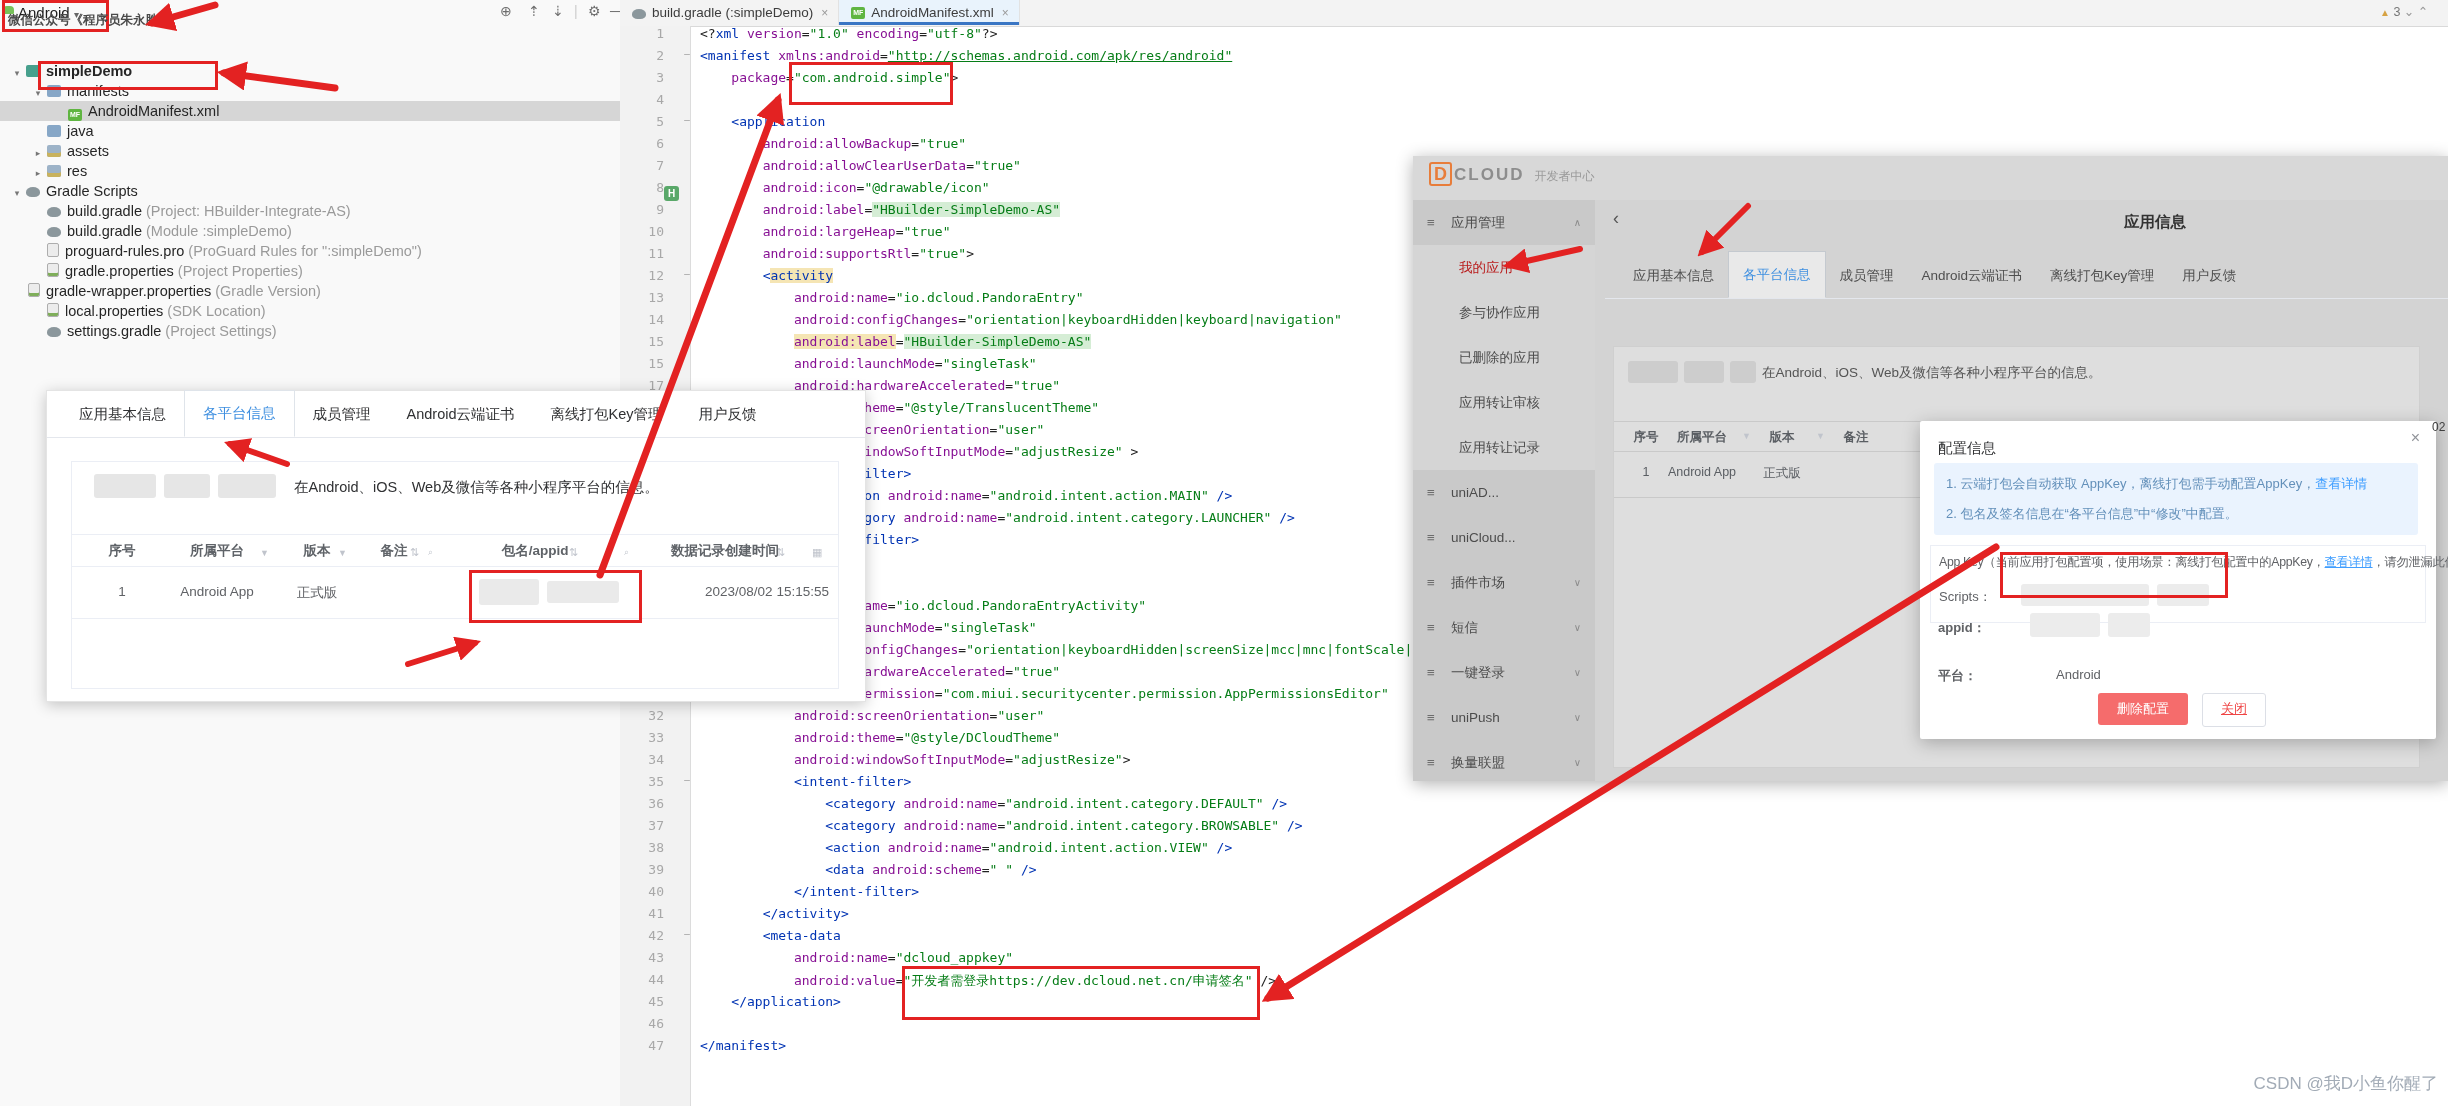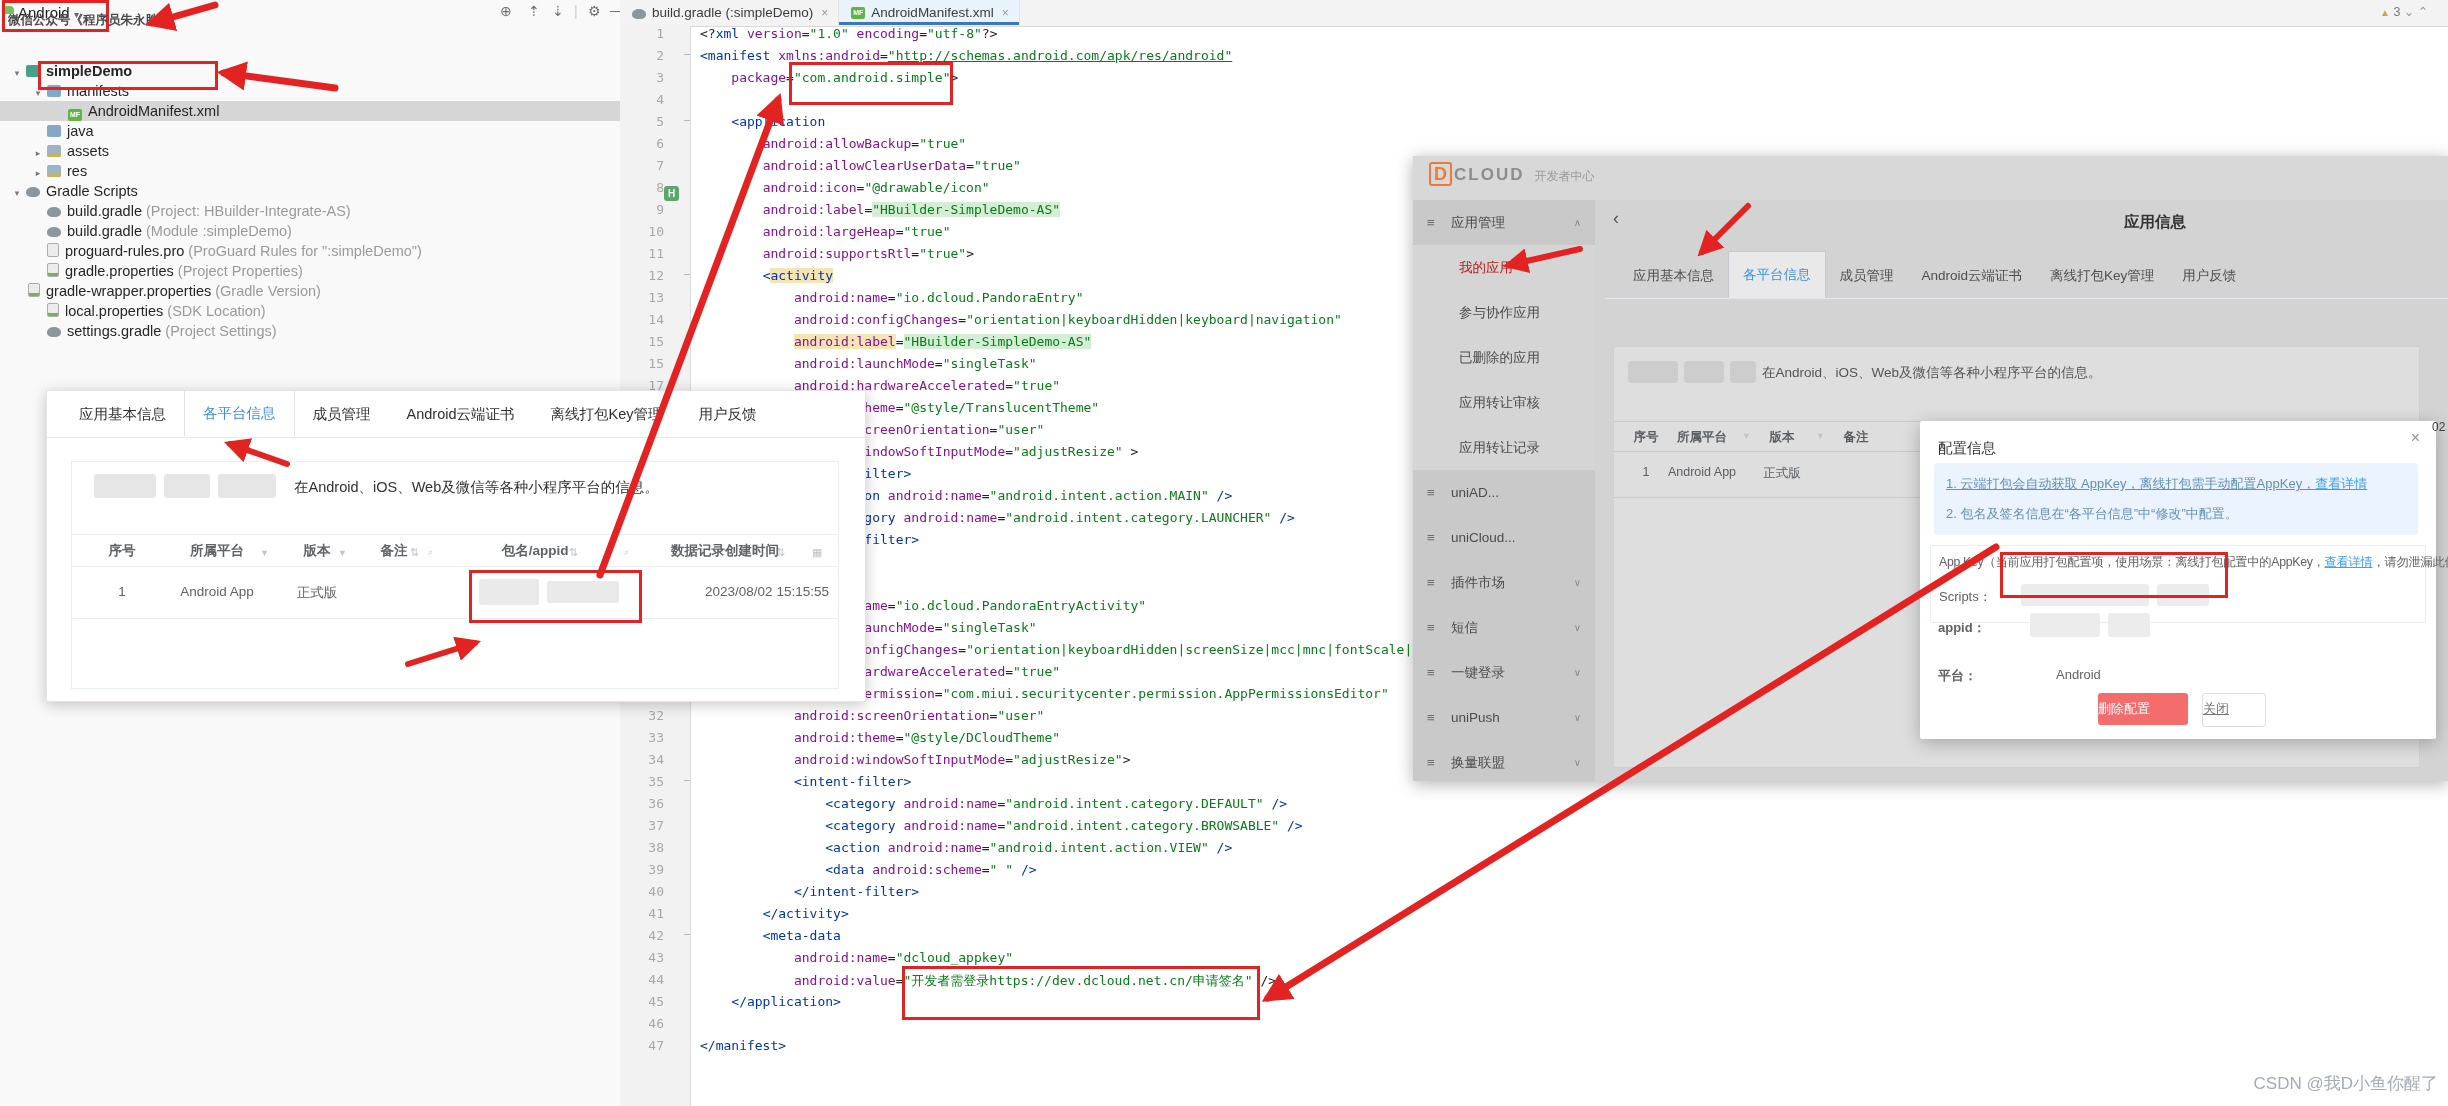--- a/index.html
+++ b/index.html
@@ -87,23 +87,23 @@
   #dialog{left:1920px;top:421px;width:516px;height:318px;background:#fff;border-radius:2px;
           box-shadow:0 4px 18px rgba(0,0,0,.25);z-index:35;}
   #dlg-title{position:absolute;left:18px;top:18px;font-size:14.5px;color:#303133;}
   #dlg-x{position:absolute;right:16px;top:8px;color:#909399;font-size:16px;}
   #dlg-note{position:absolute;left:14px;top:42px;width:484px;height:72px;background:#eaf3fe;border-radius:3px;}
   .noteln{position:absolute;left:12px;font-size:13px;color:#6390ba;white-space:nowrap;}
   .blink{color:#409eff;}
   #dlg-keybox{position:absolute;left:10px;top:124px;width:494px;height:76px;border:1px solid #ebeef5;}
   #dlg-keynote{position:absolute;left:8px;top:8px;font-size:12.3px;color:#606266;white-space:nowrap;letter-spacing:-.3px;}
   .fldlab{position:absolute;font-size:13px;color:#606266;}
-  .btn{position:absolute;height:32px;line-height:32px;font-size:13px;border-radius:3px;}
+  .btn{position:absolute;height:32px;line-height:32px;text-align:center;font-size:13px;border-radius:3px;}
   #btn-del{left:178px;top:272px;width:90px;background:#f56c6c;color:#fff;}
-  #btn-close{left:282px;top:272px;width:62px;background:#fff;color:#737373;border:1px solid #dcdfe6;line-height:30px;text-decoration:underline;}
+  #btn-close{left:282px;top:272px;width:62px;background:#fff;color:#ef4444;border:1px solid #dcdfe6;line-height:30px;text-decoration:underline;}
   
   #peek02{left:2432px;top:420px;font-size:12px;color:#404040;z-index:40;}
   #arrows{left:0;top:0;z-index:50;pointer-events:none;}
   #wm-csdn{right:10px;top:1072px;font-size:17px;color:#a2abb6;z-index:12;}
 </style>
 </head>
 <body>
 
 <div id="canvas">
 
@@ -538,21 +538,21 @@
             <span class="tcx" style="left: 168px; top: 118px;">正式版</span>
           </div>
       </div>
     </div>
   </div>
 
   <div id="dialog" class="abs">
     <div id="dlg-title">配置信息</div>
     <div id="dlg-x">×</div>
     <div id="dlg-note">
-      <div class="noteln" style="top:12px;text-decoration:underline;">
+      <div class="noteln" style="top:12px;">
         <span>1. 云端打包会自动获取 AppKey，离线打包需手动配置AppKey，</span><span class="blink">查看详情</span>
       </div>
       <div class="noteln" style="top:42px;">2. 包名及签名信息在“各平台信息”中“修改”中配置。</div>
     </div>
     <div id="dlg-keybox">
       <div id="dlg-keynote">
         <span>App Key（当前应用打包配置项，使用场景：离线打包配置中的AppKey，</span><span class="blink" style="text-decoration:underline;">查看详情</span><span>，请勿泄漏此信息！）</span>
       </div>
       <div class="fldlab" style="left:8px;top:42px;">Scripts：</div>
       <div class="blob" style="left:90px;top:38px;width:128px;height:22px;background:#ececec;"></div>

